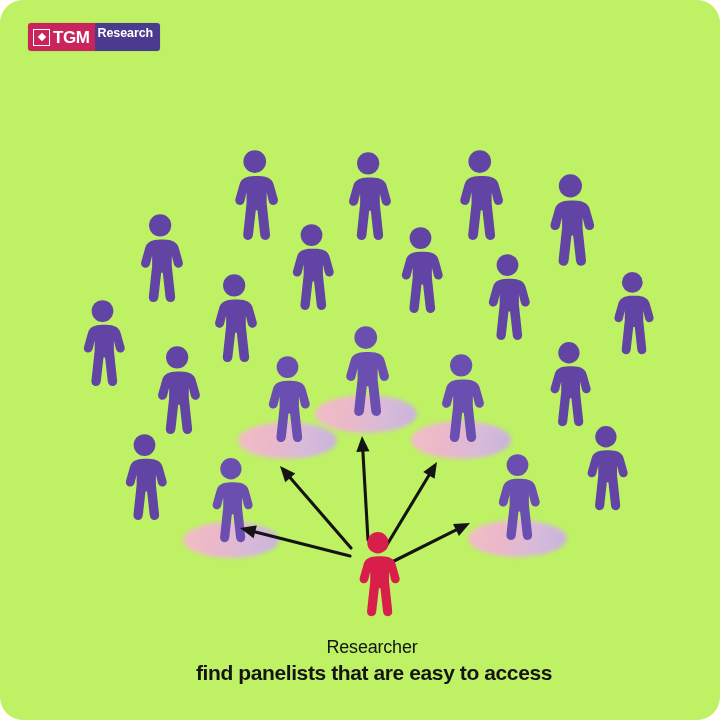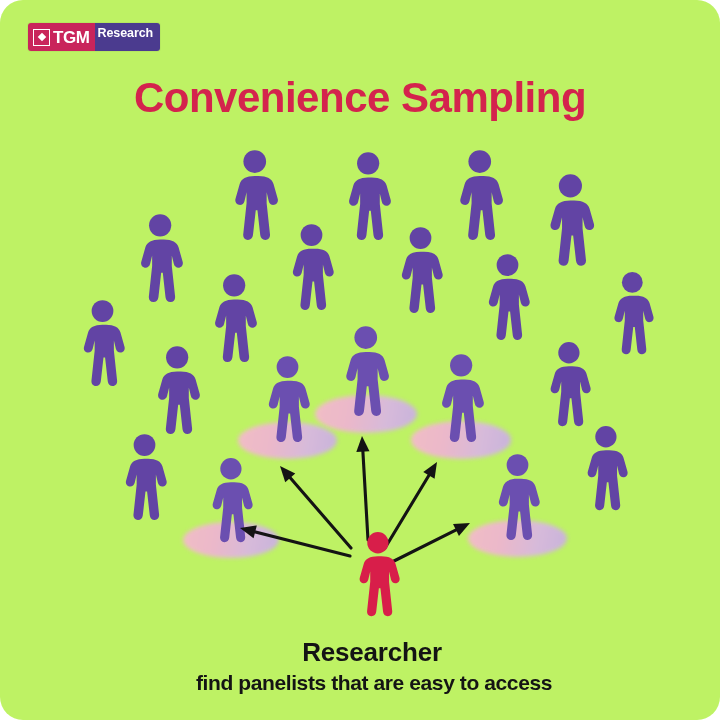--- a/index.html
+++ b/index.html
@@ -78,41 +78,40 @@
 
   
   #arrows{position:absolute;left:0;top:0;width:720px;height:720px;}
 
   
   #caption{
     position:absolute;left:0;top:636px;width:720px;
     text-align:center;color:#141414;
     font-family:"Liberation Sans", sans-serif;
   }
-  .cap-line1{font-size:26px;font-weight:700;letter-spacing:-0.2px;line-height:1.25;margin-left:24px;}
+  .cap-line1{font-size:18px;font-weight:400;letter-spacing:-0.2px;line-height:1.25;margin-left:24px;}
   .cap-line2{font-size:21px;font-weight:800;letter-spacing:-0.4px;line-height:1.3;padding-left:28px;}
 </style>
 </head>
 <body>
 
 <div id="canvas">
 
   <div id="logo">
     <div class="logo-left">
       <span class="logo-mark">
           <i></i>
         </span>
       <span class="logo-tgm">TGM</span>
     </div>
     <div class="logo-right">
       <span class="logo-research">Research</span>
     </div>
   </div>
 
-  <div id="title">Convenience Sampling</div>
 
   <div id="scene">
       <div class="person" style="left: 225px; top: 148px;">
         <svg width="59.5" height="96.0" viewBox="0 0 64 100" fill="#6244A4">
           <circle cx="32" cy="13" r="12.2"></circle>
           <path d="M32 28.5c-9.2 0-14.6 3.1-16.2 8.6L11.3 53c-.9 3.2.8 6 3.7 6.5 2.9.5 5.3-1.2 6-4.2l2.2-9.2v11.6l-3.6 33.6c-.3 3.4 1.7 5.8 4.9 5.9 3.1.1 5.2-1.9 5.6-5.3l3.0-26.7h1.8l3.0 26.7c.4 3.4 2.5 5.4 5.6 5.3 3.2-.1 5.2-2.5 4.9-5.9l-3.6-33.6V46.1l2.2 9.2c.7 3.0 3.1 4.7 6 4.2 2.9-.5 4.6-3.3 3.7-6.5l-4.5-15.9c-1.6-5.5-7.0-8.6-16.2-8.6z"></path>
         </svg>
       </div>
       <div class="person" style="left: 339px; top: 150px;">
         <svg width="58.3" height="94.0" viewBox="0 0 64 100" fill="#6244A4">

